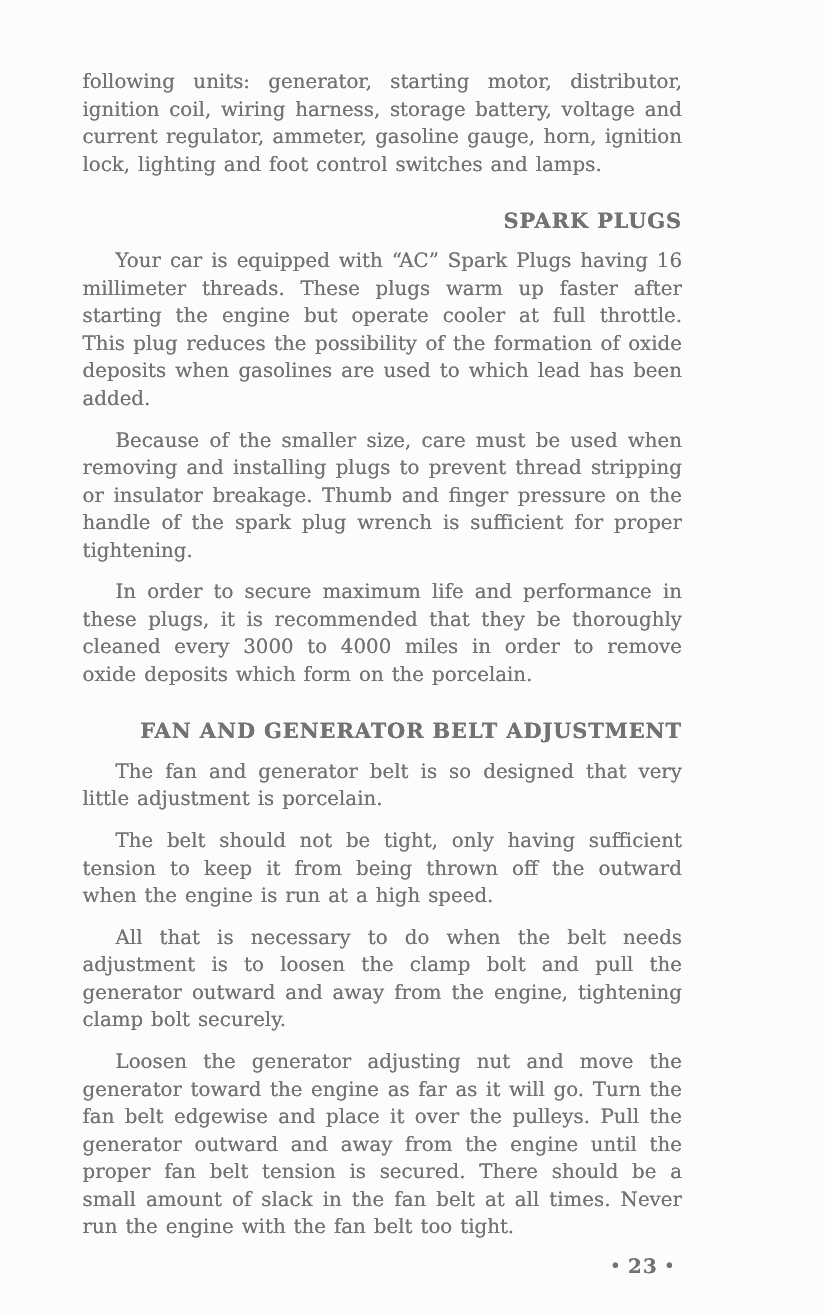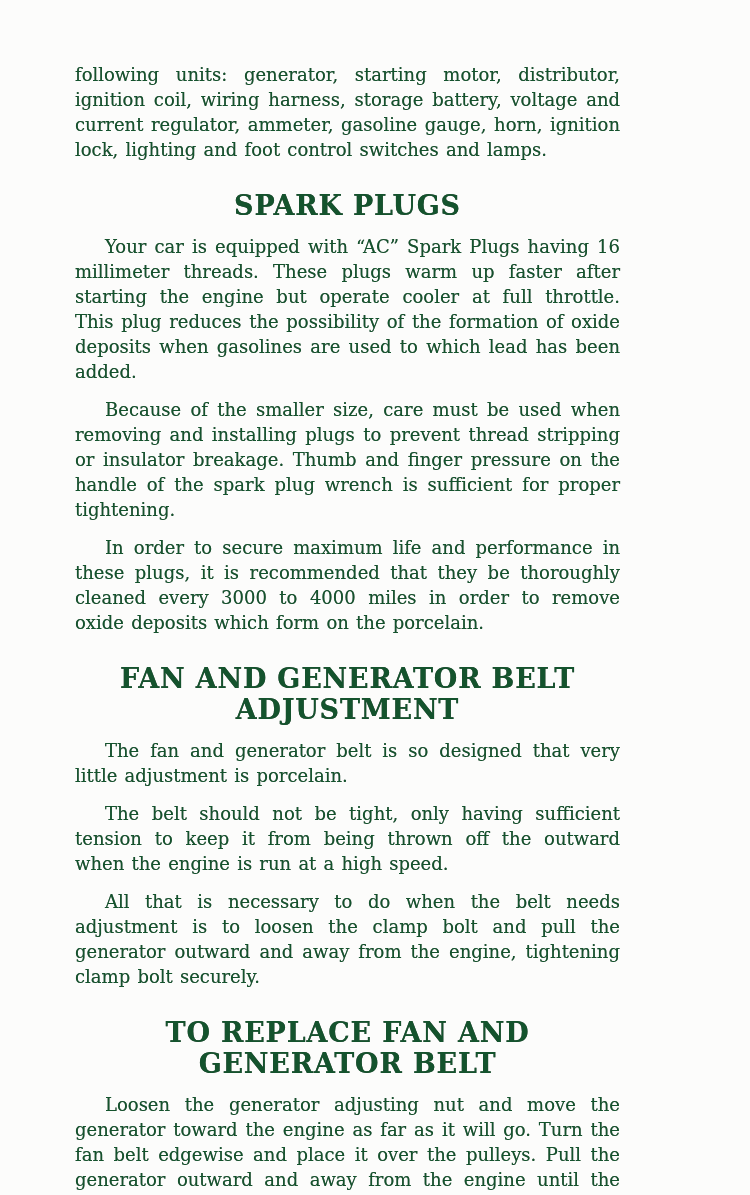--- a/index.html
+++ b/index.html
@@ -11,39 +11,39 @@
     background: #fcfcfb;
   }
   .page {
     box-sizing: border-box;
     width: 695px;
     height: 1195px;
     padding: 62px 75px 46px 75px;
     display: flex;
     flex-direction: column;
     font-family: "DejaVu Serif", "Liberation Serif", serif;
-    color: #14532d;
+    color: #737373;
     background: #fcfcfb;
   }
   .body-text {
     font-size: 18px;
     line-height: 25px;
     text-align: justify;
     margin: 0 0 13px 0;
     text-indent: 30px;
     text-shadow: 0 0 0.4px rgba(30,30,30,0.55);
     word-spacing: 1.5px;
   }
   .body-text.no-indent {
     text-indent: 0;
   }
   .section-heading {
-    font-size: 27px;
+    font-size: 19px;
     font-weight: bold;
-    text-align: center;
+    text-align: right;
     letter-spacing: 0.8px;
     margin: 15px 0 13px 0;
     text-shadow: 0 0 0.5px rgba(20,20,20,0.7);
   }
   .page-footer {
     margin-top: auto;
     text-align: right;
     font-size: 18px;
     font-weight: bold;
     letter-spacing: 1px;
@@ -70,21 +70,20 @@
   </section>
 
   <section>
     <h2 class="section-heading">FAN AND GENERATOR BELT ADJUSTMENT</h2>
     <p class="body-text">The fan and generator belt is so designed that very little adjustment is porcelain.</p>
     <p class="body-text">The belt should not be tight, only having sufficient tension to keep it from being thrown off the outward when the engine is run at a high speed.</p>
     <p class="body-text">All that is necessary to do when the belt needs adjustment is to loosen the clamp bolt and pull the generator outward and away from the engine, tightening clamp bolt securely.</p>
   </section>
 
   <section>
-    <h2 class="section-heading">TO REPLACE FAN AND GENERATOR BELT</h2>
     <p class="body-text">Loosen the generator adjusting nut and move the generator toward the engine as far as it will go. Turn the fan belt edgewise and place it over the pulleys. Pull the generator outward and away from the engine until the proper fan belt tension is secured. There should be a small amount of slack in the fan belt at all times. Never run the engine with the fan belt too tight.</p>
   </section>
 
   <div class="page-footer">
     <span class="bullet">•</span><span>23</span><span class="bullet">•</span>
   </div>
 
 </main>
 
 </body></html>

